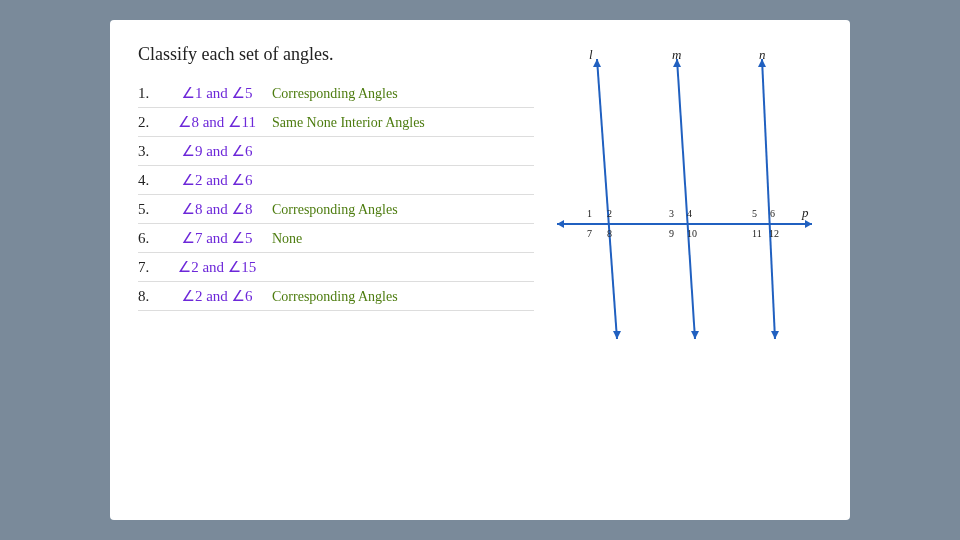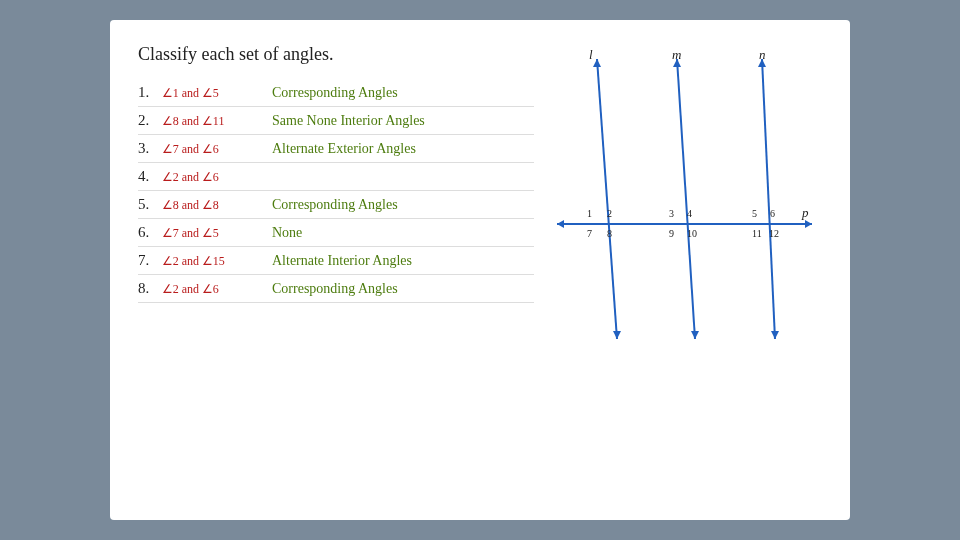--- a/index.html
+++ b/index.html
@@ -55,23 +55,24 @@
 
     .problem-number {
       width: 24px;
       font-size: 15px;
       color: #222;
       flex-shrink: 0;
     }
 
     .problem-angles {
       width: 110px;
-      font-size: 12px;
-      color: #b91c1c;
+      font-size: 15px;
+      color: #6d28d9;
       flex-shrink: 0;
+      text-align: center;
     }
 
     .problem-answer {
       font-size: 14px;
       color: #4d7c0f;
     }
 
     .right-panel {
       width: 280px;
       flex-shrink: 0;
@@ -99,41 +100,39 @@
           <span class="problem-angles">∠1 and ∠5</span>
           <span class="problem-answer">Corresponding Angles</span>
         </div>
         <div class="problem-row">
           <span class="problem-number">2.</span>
           <span class="problem-angles">∠8 and ∠11</span>
           <span class="problem-answer">Same None Interior Angles</span>
         </div>
         <div class="problem-row">
           <span class="problem-number">3.</span>
-          <span class="problem-angles">∠7 and ∠6</span>
-          <span class="problem-answer">Alternate Exterior Angles</span>
+          <span class="problem-angles">∠9 and ∠6</span>
         </div>
         <div class="problem-row">
           <span class="problem-number">4.</span>
           <span class="problem-angles">∠2 and ∠6</span>
         </div>
         <div class="problem-row">
           <span class="problem-number">5.</span>
           <span class="problem-angles">∠8 and ∠8</span>
           <span class="problem-answer">Corresponding Angles</span>
         </div>
         <div class="problem-row">
           <span class="problem-number">6.</span>
           <span class="problem-angles">∠7 and ∠5</span>
           <span class="problem-answer">None</span>
         </div>
         <div class="problem-row">
           <span class="problem-number">7.</span>
           <span class="problem-angles">∠2 and ∠15</span>
-          <span class="problem-answer">Alternate Interior Angles</span>
         </div>
         <div class="problem-row">
           <span class="problem-number">8.</span>
           <span class="problem-angles">∠2 and ∠6</span>
           <span class="problem-answer">Corresponding Angles</span>
         </div>
       </div>
   </div>
   <div class="right-panel">
     <svg class="diagram-svg" viewBox="0 0 270 310" xmlns="http://www.w3.org/2000/svg">

